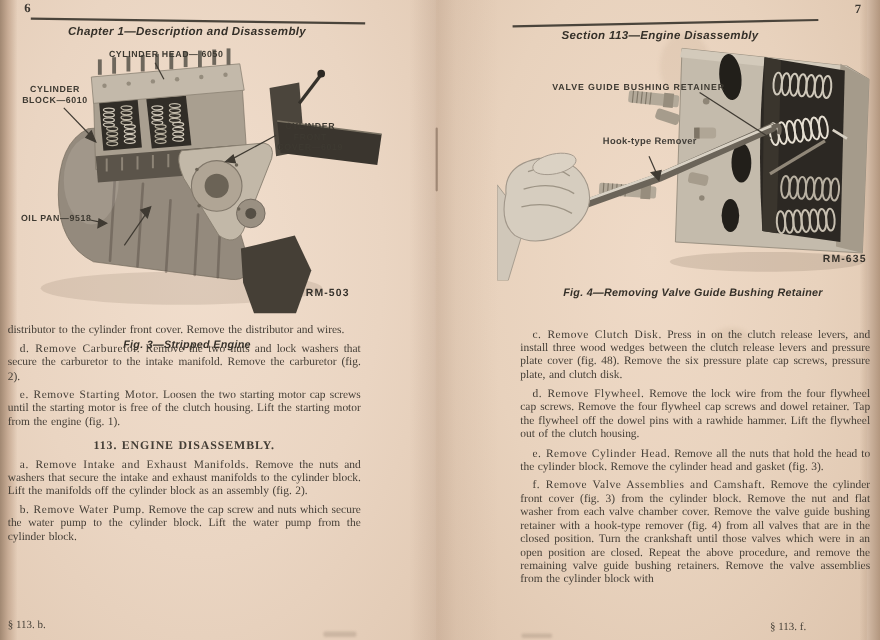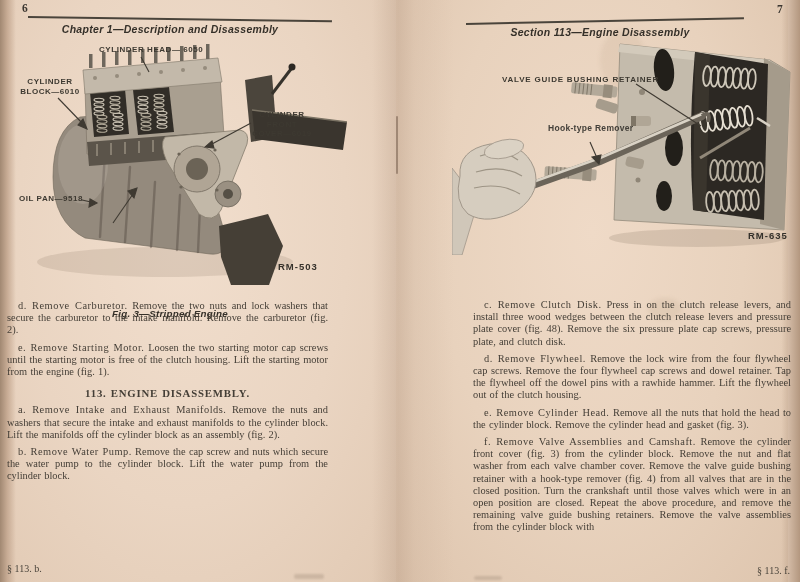--- a/index.html
+++ b/index.html
@@ -154,20 +154,21 @@
   </div>
   <div class="z lbl c" style="left:248px;top:110px;width:68px;">
     <div>CYLINDER FRONT</div>
     <div>COVER—6019</div>
   </div>
   <div class="z lbl" style="left:19px;top:194px;">OIL PAN—9518</div>
   <div class="z photocode" style="left:278px;top:261px;">RM-503</div>
   <div class="z caption" style="left:55px;top:276px;width:230px;margin-top:32px;">Fig. 3—Stripped Engine</div>
 
   <div class="z col" style="left:7px;top:295px;width:321px;">
+    <p class="para first"><span>distributor to the cylinder front cover. Remove the distributor and wires.</span></p>
     <p class="para ind"><span class="lead">d. Remove Carburetor.</span> <span>Remove the two nuts and lock washers that secure the carburetor to the intake manifold. Remove the carburetor (fig. 2).</span></p>
     <p class="para ind"><span class="lead">e. Remove Starting Motor.</span> <span>Loosen the two starting motor cap screws until the starting motor is free of the clutch housing. Lift the starting motor from the engine (fig. 1).</span></p>
     <p class="sechead">113. ENGINE DISASSEMBLY.</p>
     <p class="para ind"><span class="lead">a. Remove Intake and Exhaust Manifolds.</span> <span>Remove the nuts and washers that secure the intake and exhaust manifolds to the cylinder block. Lift the manifolds off the cylinder block as an assembly (fig. 2).</span></p>
     <p class="para ind"><span class="lead">b. Remove Water Pump.</span> <span>Remove the cap screw and nuts which secure the water pump to the cylinder block. Lift the water pump from the cylinder block.</span></p>
   </div>
   <div class="z footer" style="left:7px;top:563px;">§ 113. b.</div>
   <div class="smudge" style="left:294px;top:574px;width:30px;height:5px;"></div>
 
   <div class="z htitle" style="left:460px;top:6px;width:280px;">Section 113—Engine Disassembly</div>
@@ -240,23 +241,24 @@
     <g stroke="#3f3a32" stroke-width="1.1" fill="#3f3a32">
       <path d="M184,54 L249,96" fill="none"></path>
       <path d="M138,112 L145,128" fill="none"></path>
         <polygon points="147,134 140,127 149,125"></polygon>
     </g>
   </svg>
 
   <div class="z lbl" style="left:502px;top:75px;letter-spacing:0.8px;">VALVE GUIDE BUSHING RETAINER</div>
   <div class="z lbl-lt" style="left:548px;top:123px;">Hook-type Remover</div>
   <div class="z photocode" style="left:748px;top:230px;text-align:right;">RM-635</div>
+  <div class="z caption" style="left:470px;top:261px;width:320px;">Fig. 4—Removing Valve Guide Bushing Retainer</div>
 
   <div class="z col" style="left:473px;top:299px;width:318px;">
     <p class="para ind first"><span class="lead">c. Remove Clutch Disk.</span> <span>Press in on the clutch release levers, and install three wood wedges between the clutch release levers and pressure plate cover (fig. 48). Remove the six pressure plate cap screws, pressure plate, and clutch disk.</span></p>
     <p class="para ind"><span class="lead">d. Remove Flywheel.</span> <span>Remove the lock wire from the four flywheel cap screws. Remove the four flywheel cap screws and dowel retainer. Tap the flywheel off the dowel pins with a rawhide hammer. Lift the flywheel out of the clutch housing.</span></p>
     <p class="para ind"><span class="lead">e. Remove Cylinder Head.</span> <span>Remove all the nuts that hold the head to the cylinder block. Remove the cylinder head and gasket (fig. 3).</span></p>
     <p class="para ind"><span class="lead">f. Remove Valve Assemblies and Camshaft.</span> <span>Remove the cylinder front cover (fig. 3) from the cylinder block. Remove the nut and flat washer from each valve chamber cover. Remove the valve guide bushing retainer with a hook-type remover (fig. 4) from all valves that are in the closed position. Turn the crankshaft until those valves which were in an open position are closed. Repeat the above procedure, and remove the remaining valve guide bushing retainers. Remove the valve assemblies from the cylinder block with</span></p>
   </div>
-  <div class="z footer" style="left:700px;top:565px;width:90px;text-align:right;">§ 113. f.</div>
+  <div class="z footer" style="left:700px;top:565px;width:90px;text-align:left;">§ 113. f.</div>
   <div class="smudge" style="left:474px;top:576px;width:28px;height:4px;"></div>
 
 </div>
 
 </body></html>

